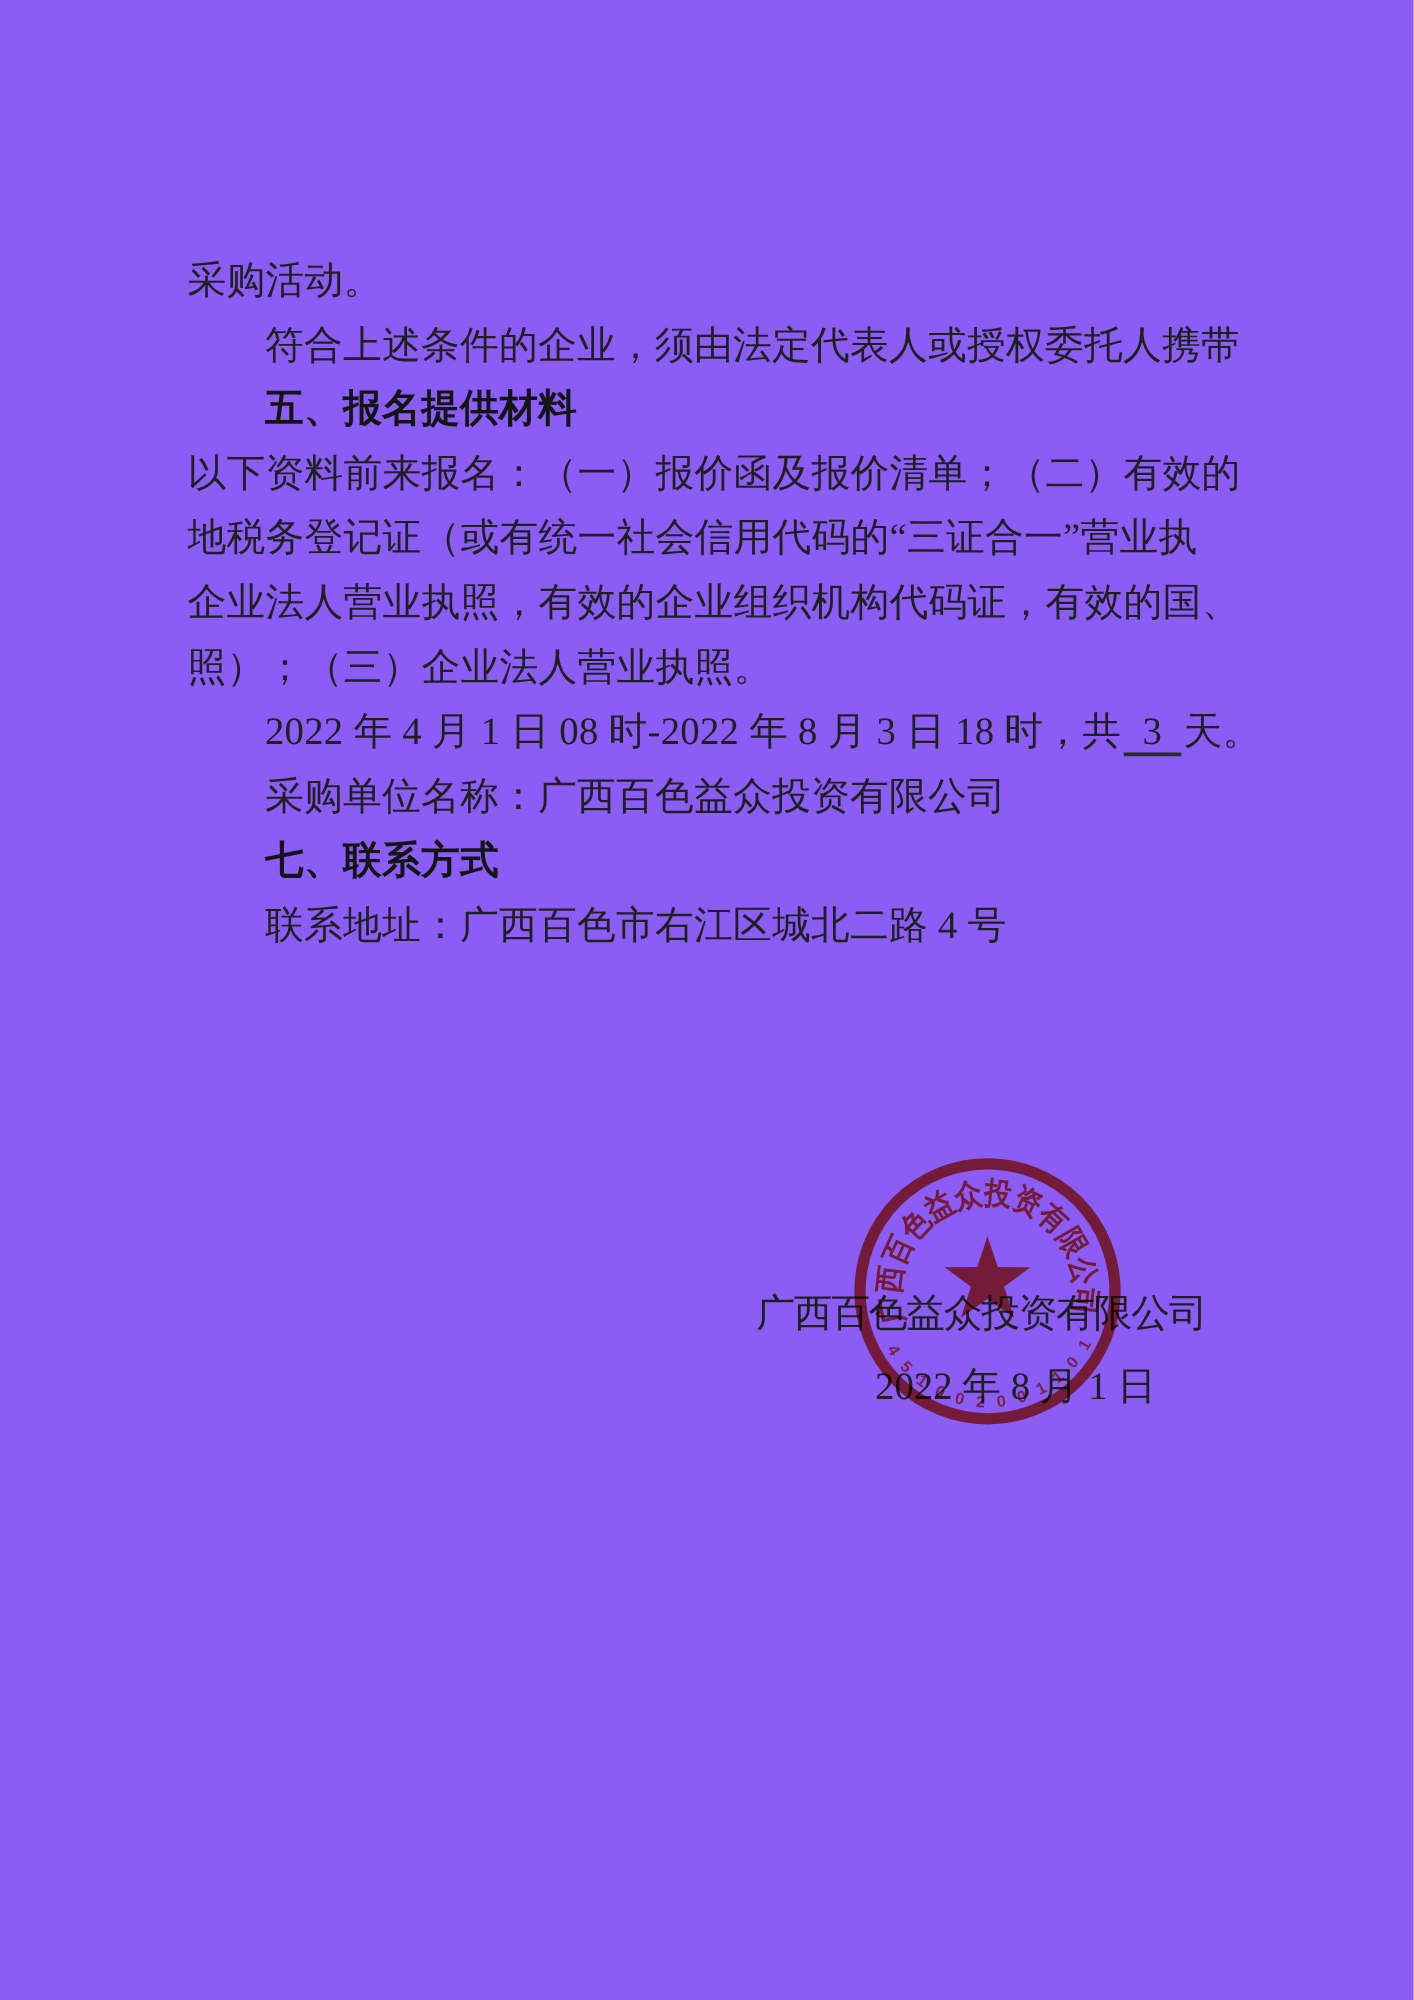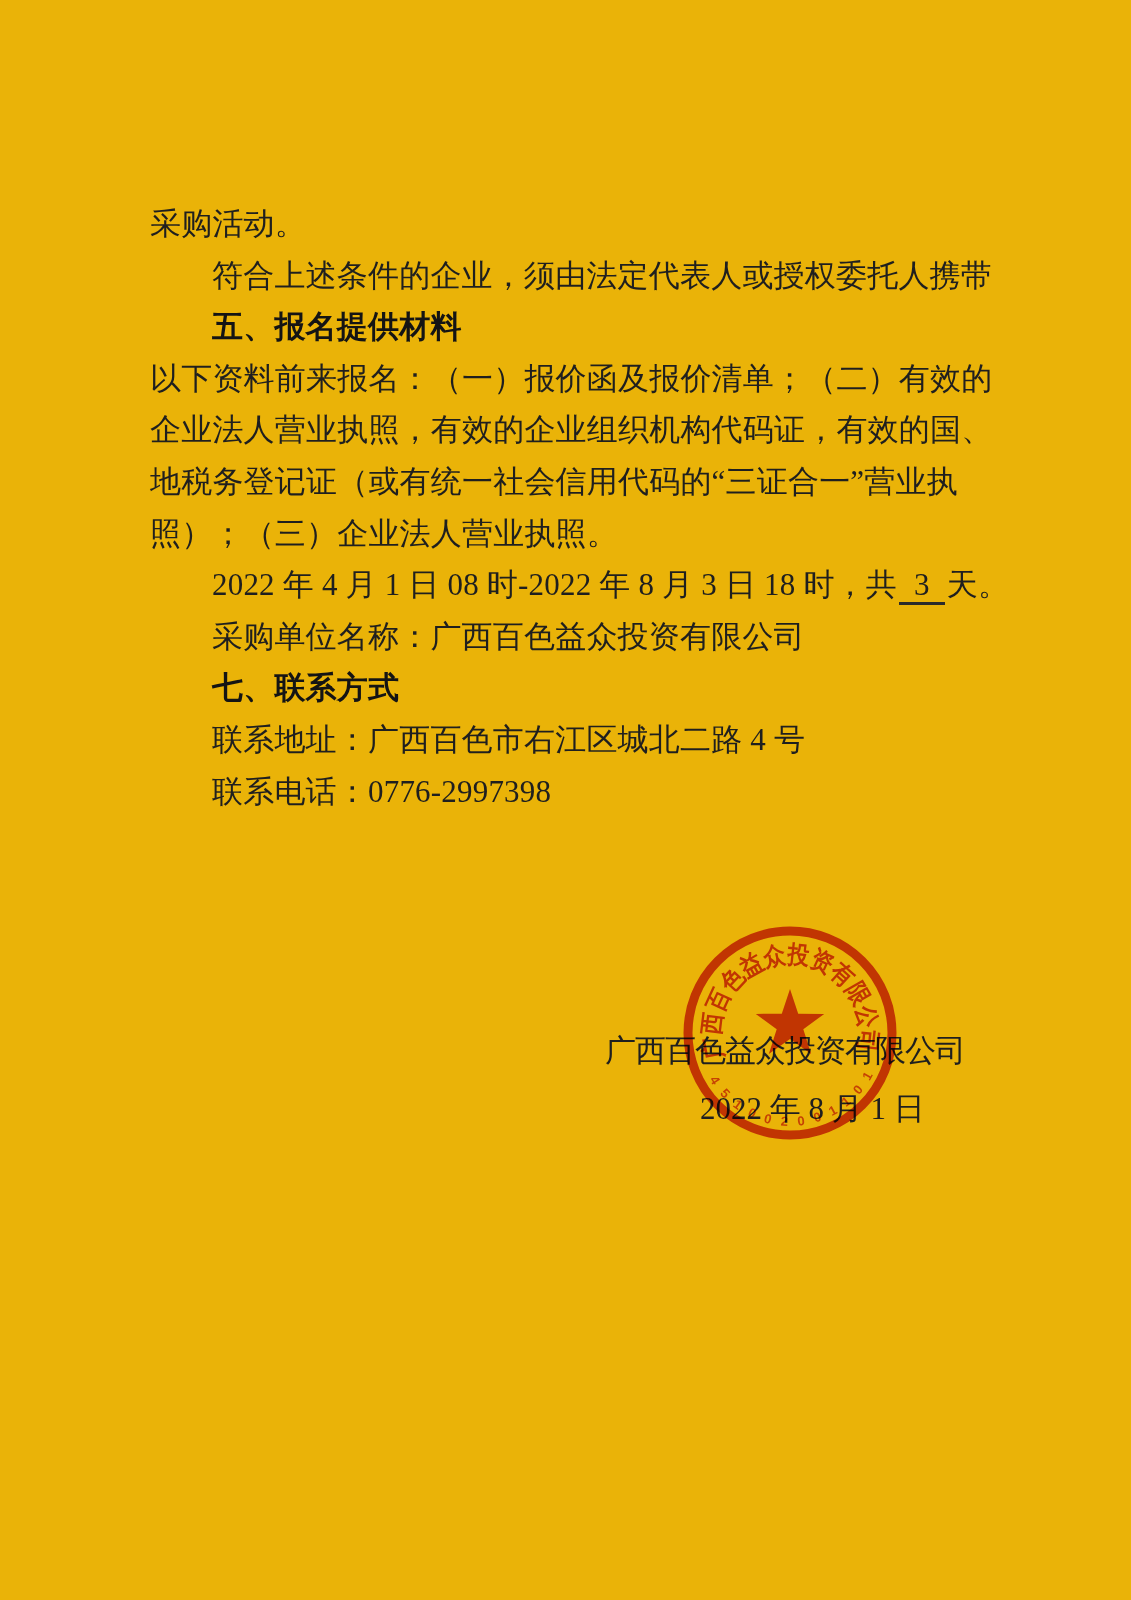--- a/index.html
+++ b/index.html
@@ -4,21 +4,21 @@
 <style>
   html, body {
     margin: 0;
     padding: 0;
     background: #ffffff;
   }
   .page {
     position: relative;
     width: 1131px;
     height: 1600px;
-    background: #eab308;
+    background: #8b5cf6;
     overflow: hidden;
     font-family: "Liberation Serif", "DejaVu Serif", serif;
     color: #1f1f1f;
   }
   .content {
     position: absolute;
     left: 150px;
     top: 198px;
     width: 840px;
   }
@@ -82,43 +82,40 @@
 <div class="page">
 
   <div class="content">
 
     <div class="line">采购活动。</div>
 
     <div class="line indent">符合上述条件的企业，须由法定代表人或授权委托人携带</div>
 
     <div class="line heading indent">五、报名提供材料</div>
     <div class="line">以下资料前来报名：（一）报价函及报价清单；（二）有效的</div>
+    <div class="line">地税务登记证（或有统一社会信用代码的“三证合一”营业执</div>
     <div class="line">企业法人营业执照，有效的企业组织机构代码证，有效的国、</div>
-    <div class="line">地税务登记证（或有统一社会信用代码的“三证合一”营业执</div>
     <div class="line">照）；（三）企业法人营业执照。</div>
 
 
     <div class="line indent">
       <span>2022 年 4 月 1 日 08 时-2022 年 8 月 3 日 18 时，共</span><span class="u">3</span><span>天。</span>
     </div>
 
     <div class="line indent">
       <span>采购单位名称：</span><span>广西百色益众投资有限公司</span>
     </div>
 
     <div class="line heading indent">七、联系方式</div>
 
     <div class="line indent">
       <span>联系地址：</span><span>广西百色市右江区城北二路 4 号</span>
     </div>
 
 
-    <div class="line indent">
-      <span>联系电话：</span><span>0776-2997398</span>
-    </div>
 
   </div>
 
   <div class="sig-company">广西百色益众投资有限公司</div>
 
   <div class="sig-date">2022 年 8 月 1 日</div>
 
   <div class="stamp">
     <svg width="260" height="260" viewBox="0 0 260 260">
       <defs>

